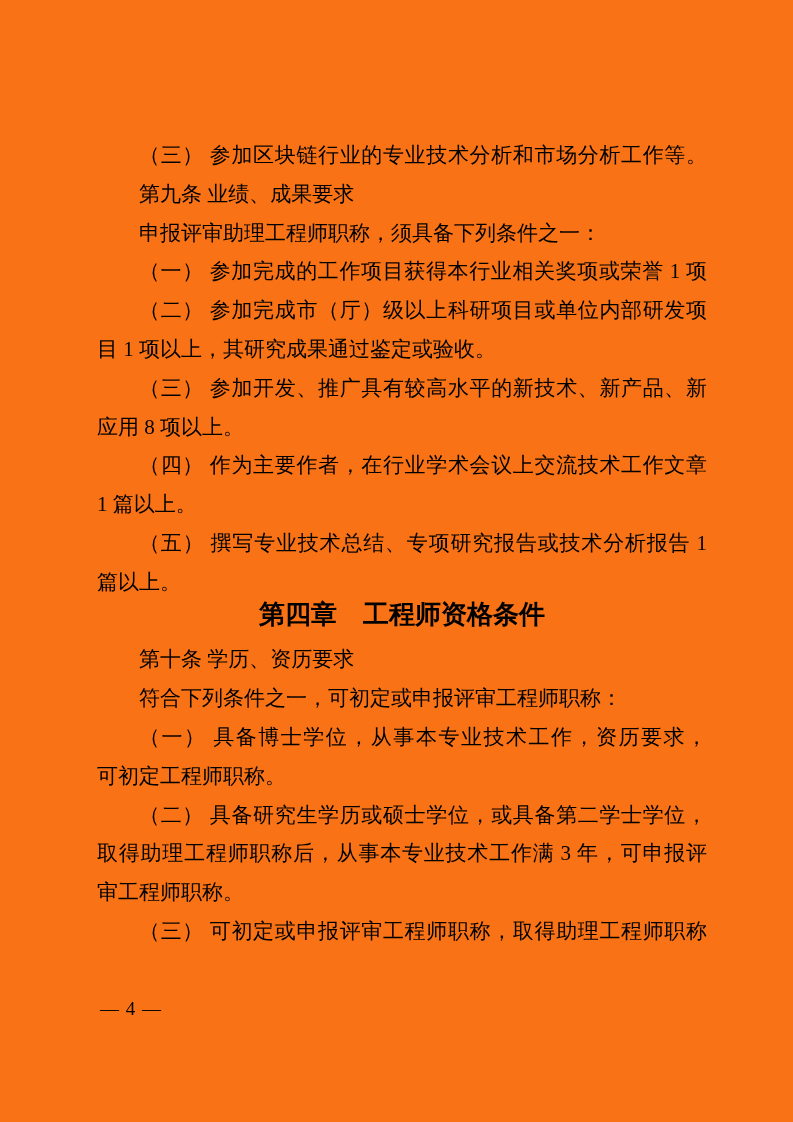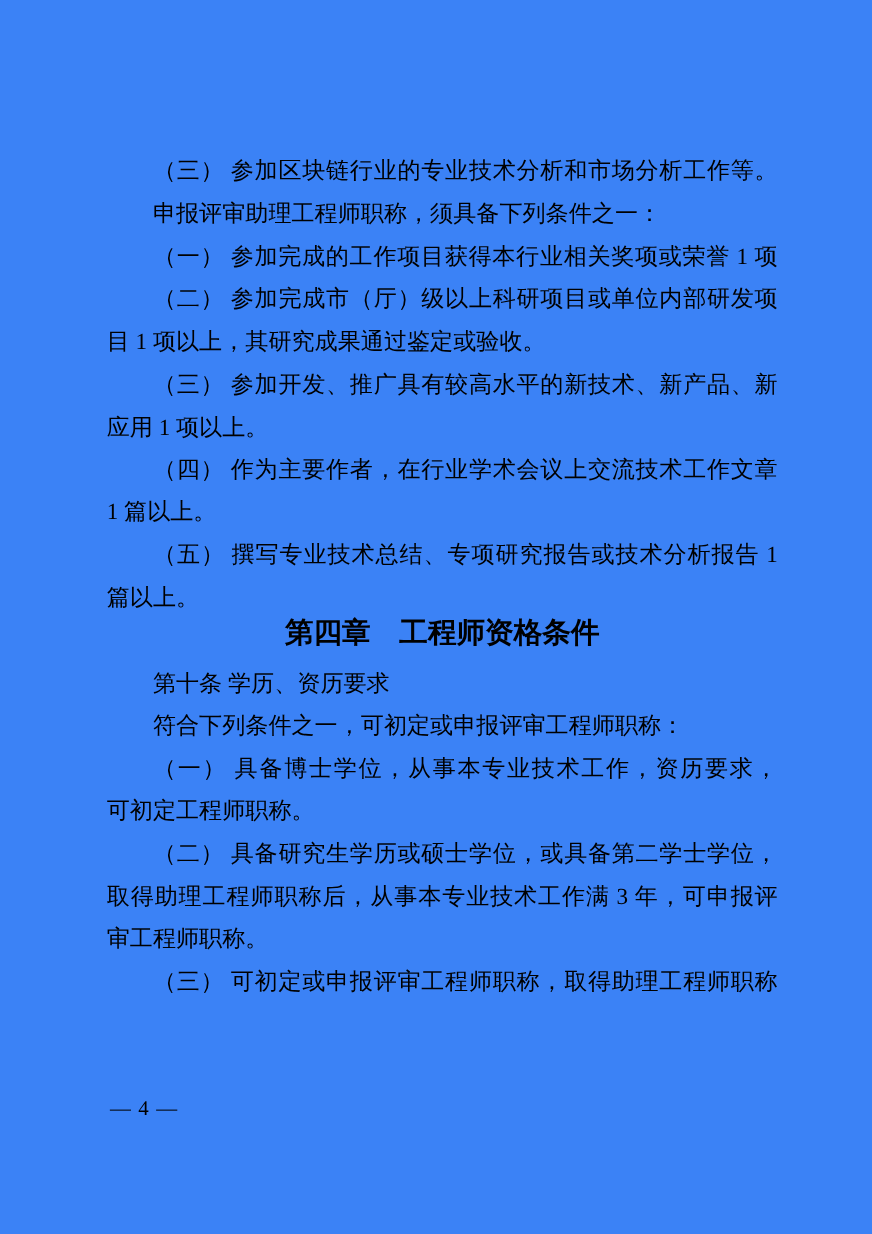--- a/index.html
+++ b/index.html
@@ -4,21 +4,21 @@
 <style>
   html, body {
     margin: 0;
     padding: 0;
     background: #ffffff;
   }
   .page {
     position: relative;
     width: 793px;
     height: 1122px;
-    background: #3b82f6;
+    background: #f97316;
     color: #000000;
     font-family: "Liberation Serif", serif;
     overflow: hidden;
   }
   .content {
     position: absolute;
     left: 97px;
     top: 136px;
     width: 610px;
   }
@@ -56,26 +56,27 @@
     color: #000000;
   }
 </style>
 </head>
 <body>
 
 <div class="page">
   <div class="content">
 
   <div class="line indent full">（三） 参加区块链行业的专业技术分析和市场分析工作等。</div>
+      <div class="line indent">第九条 业绩、成果要求</div>
       <div class="line indent">申报评审助理工程师职称，须具备下列条件之一：</div>
       <div class="line indent full">（一） 参加完成的工作项目获得本行业相关奖项或荣誉 1 项</div>
       <div class="line indent full">（二） 参加完成市（厅）级以上科研项目或单位内部研发项</div>
       <div class="line">目 1 项以上，其研究成果通过鉴定或验收。</div>
       <div class="line indent full">（三） 参加开发、推广具有较高水平的新技术、新产品、新</div>
-      <div class="line">应用 1 项以上。</div>
+      <div class="line">应用 8 项以上。</div>
       <div class="line indent full">（四） 作为主要作者，在行业学术会议上交流技术工作文章</div>
       <div class="line">1 篇以上。</div>
       <div class="line indent full">（五） 撰写专业技术总结、专项研究报告或技术分析报告 1</div>
       <div class="line">篇以上。</div>
       <div class="line heading">第四章　工程师资格条件</div>
       <div class="line indent">第十条 学历、资历要求</div>
       <div class="line indent">符合下列条件之一，可初定或申报评审工程师职称：</div>
       <div class="line indent full">（一） 具备博士学位，从事本专业技术工作，资历要求，</div>
       <div class="line">可初定工程师职称。</div>
       <div class="line indent full">（二） 具备研究生学历或硕士学位，或具备第二学士学位，</div>

